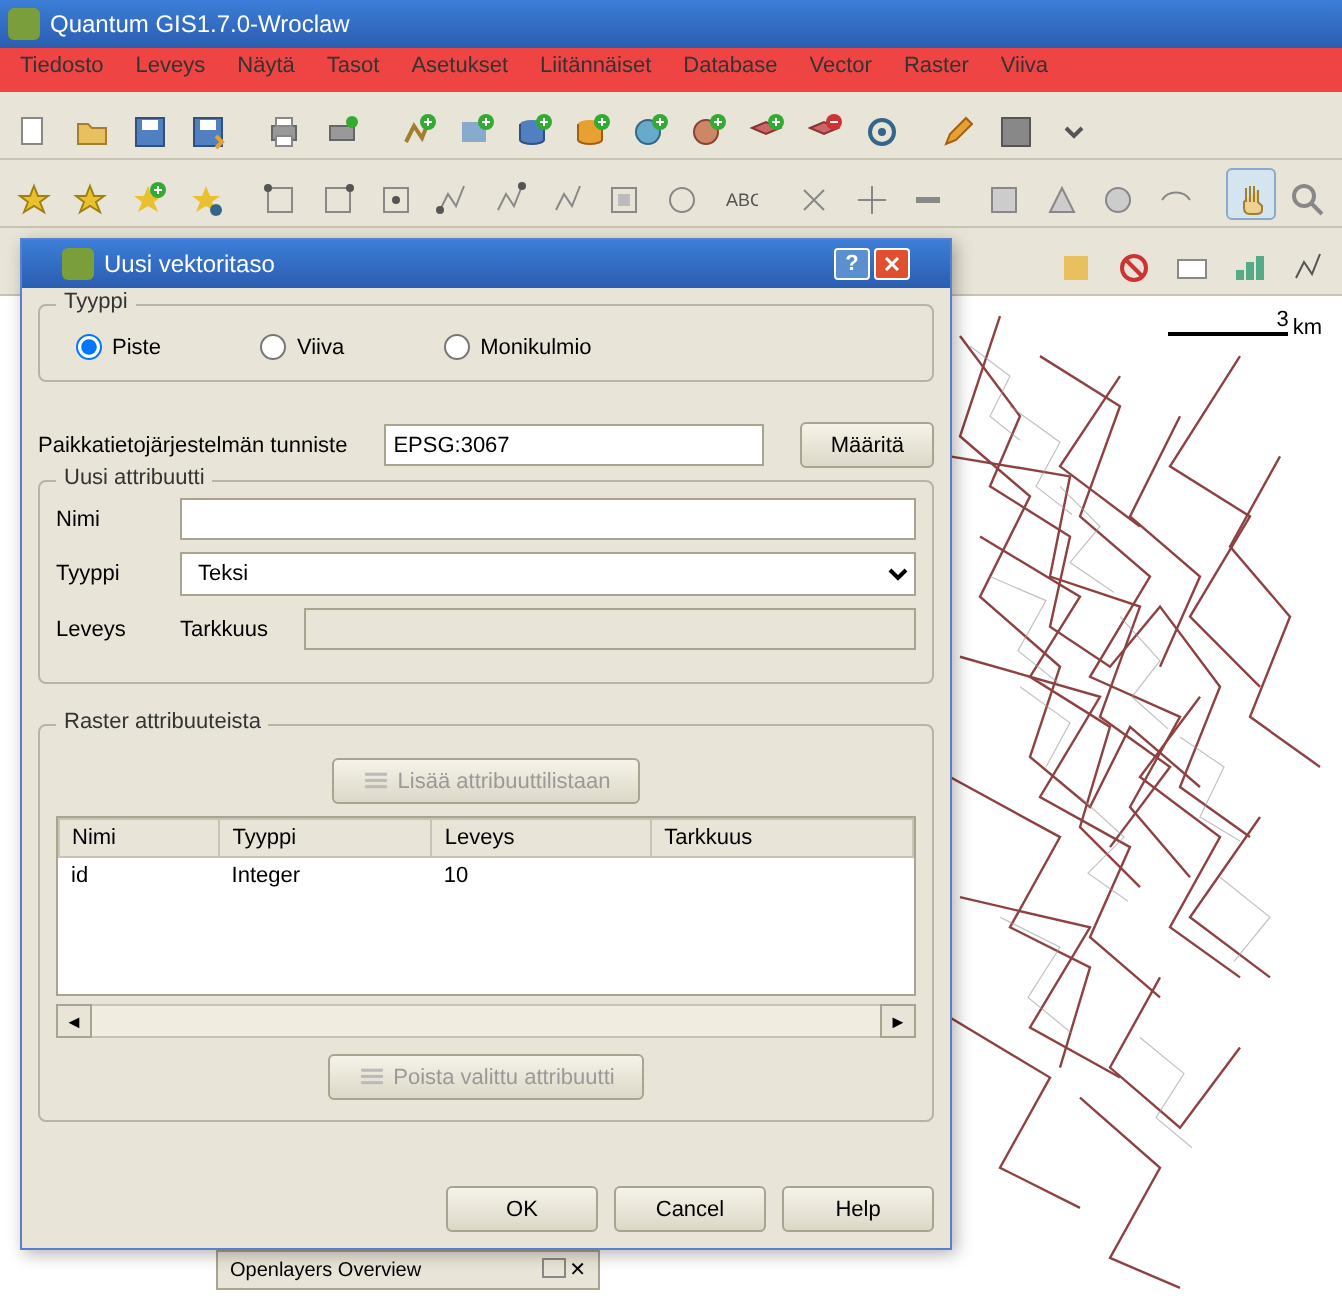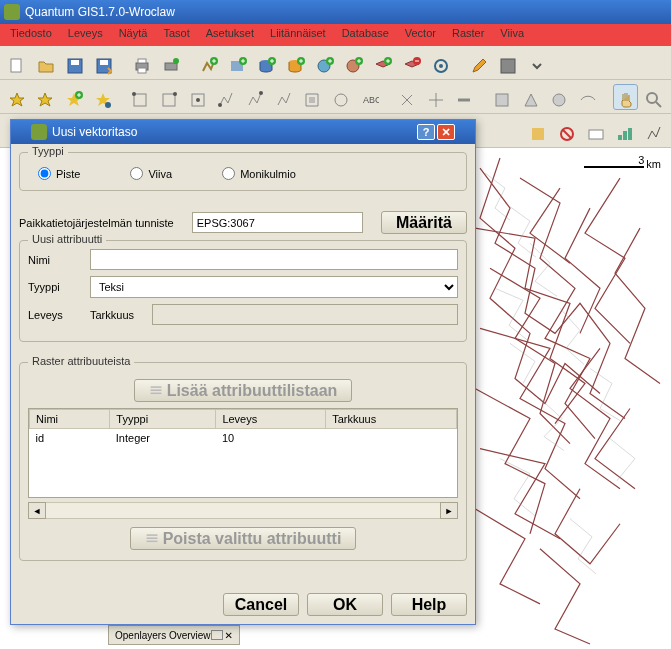--- a/index.html
+++ b/index.html
@@ -42,38 +42,38 @@
   .radio-row { display: flex; gap: 50px; margin-top: 6px; margin-left: 10px; }
   .radio-item { display: flex; align-items: center; gap: 5px; }
   .radio-item input { margin: 0; }
   
   .row { display: flex; align-items: center; gap: 18px; margin-bottom: 6px; }
   .row label { white-space: nowrap; }
   .text-input { flex: 1; height: 21px; border: 1px solid #a8a490; background: #fff; padding: 0 4px; font-family: inherit; font-size: 11px; }
   .combo { flex: 1; height: 22px; border: 1px solid #a8a490; background: #fff; padding: 0 4px; font-family: inherit; font-size: 11px; }
   .readonly { background: #e8e5d8; }
   
-  .btn { height: 23px; padding: 0 14px; background: linear-gradient(to bottom, #f5f3e8, #dcd8c8); border: 1px solid #a8a490; border-radius: 3px; font-family: inherit; font-size: 16px; cursor: pointer; display: inline-flex; align-items: center; gap: 4px; font-weight: bold; }
+  .btn { height: 23px; padding: 0 14px; background: linear-gradient(to bottom, #f5f3e8, #dcd8c8); border: 1px solid #a8a490; border-radius: 3px; font-family: inherit; font-size: 11px; cursor: pointer; display: inline-flex; align-items: center; gap: 4px; }
   .btn.disabled { color: #999; text-align: center; }
   
   .table-container { border: 1px solid #a8a490; background: #fff; height: 90px; overflow: auto; margin-top: 6px; }
   table { width: 100%; border-collapse: collapse; font-size: 11px; }
   th { background: #e8e5d8; border: 1px solid #c8c4b4; padding: 3px 6px; text-align: left; font-weight: normal; }
   td { padding: 3px 6px; }
   
   .scroll-row { display: flex; align-items: center; gap: 0; margin-top: 4px; }
   .scroll-arrow { width: 18px; height: 17px; background: #e8e5d8; border: 1px solid #a8a490; display: flex; align-items: center; justify-content: center; font-size: 9px; }
   .scroll-track { flex: 1; height: 17px; background: #f0ece0; border-top: 1px solid #c8c4b4; border-bottom: 1px solid #c8c4b4; }
   
   .center-row { display: flex; justify-content: center; margin-top: 8px; }
   
   .dialog-buttons { display: flex; justify-content: flex-end; gap: 8px; padding: 4px 8px 8px 8px; }
   .dialog-buttons .btn { width: 76px; justify-content: center; }
   
-  .panel-tab { position: absolute; left: 108px; bottom: 4px; height: 20px; background: #e8e5d8; border: 1px solid #a8a490; padding: 2px 6px; display: flex; align-items: center; font-size: 10px; }
+  .panel-tab { position: absolute; left: 108px; bottom: 4px; height: 20px; background: #e8e5d8; border: 1px solid #a8a490; padding: 2px 6px; display: flex; align-items: center; gap: 60px; font-size: 10px; }
   
   svg.ico { width: 18px; height: 18px; }
 </style>
 </head>
 <body>
 
 <div class="main-window">
 
   <div class="title-bar">
     <div class="icon"></div>
@@ -533,17 +533,17 @@
               <rect x="2" y="7" width="14" height="2" fill="#bbb"></rect>
               <rect x="2" y="11" width="14" height="2" fill="#bbb"></rect>
             </svg>
           <span>Poista valittu attribuutti</span>
         </button>
       </div>
     </div>
 
   </div>
   <div class="dialog-buttons">
+    <button class="btn">OK</button>
     <button class="btn">Cancel</button>
-    <button class="btn">OK</button>
     <button class="btn">Help</button>
   </div>
 </div>
 
 </body></html>

